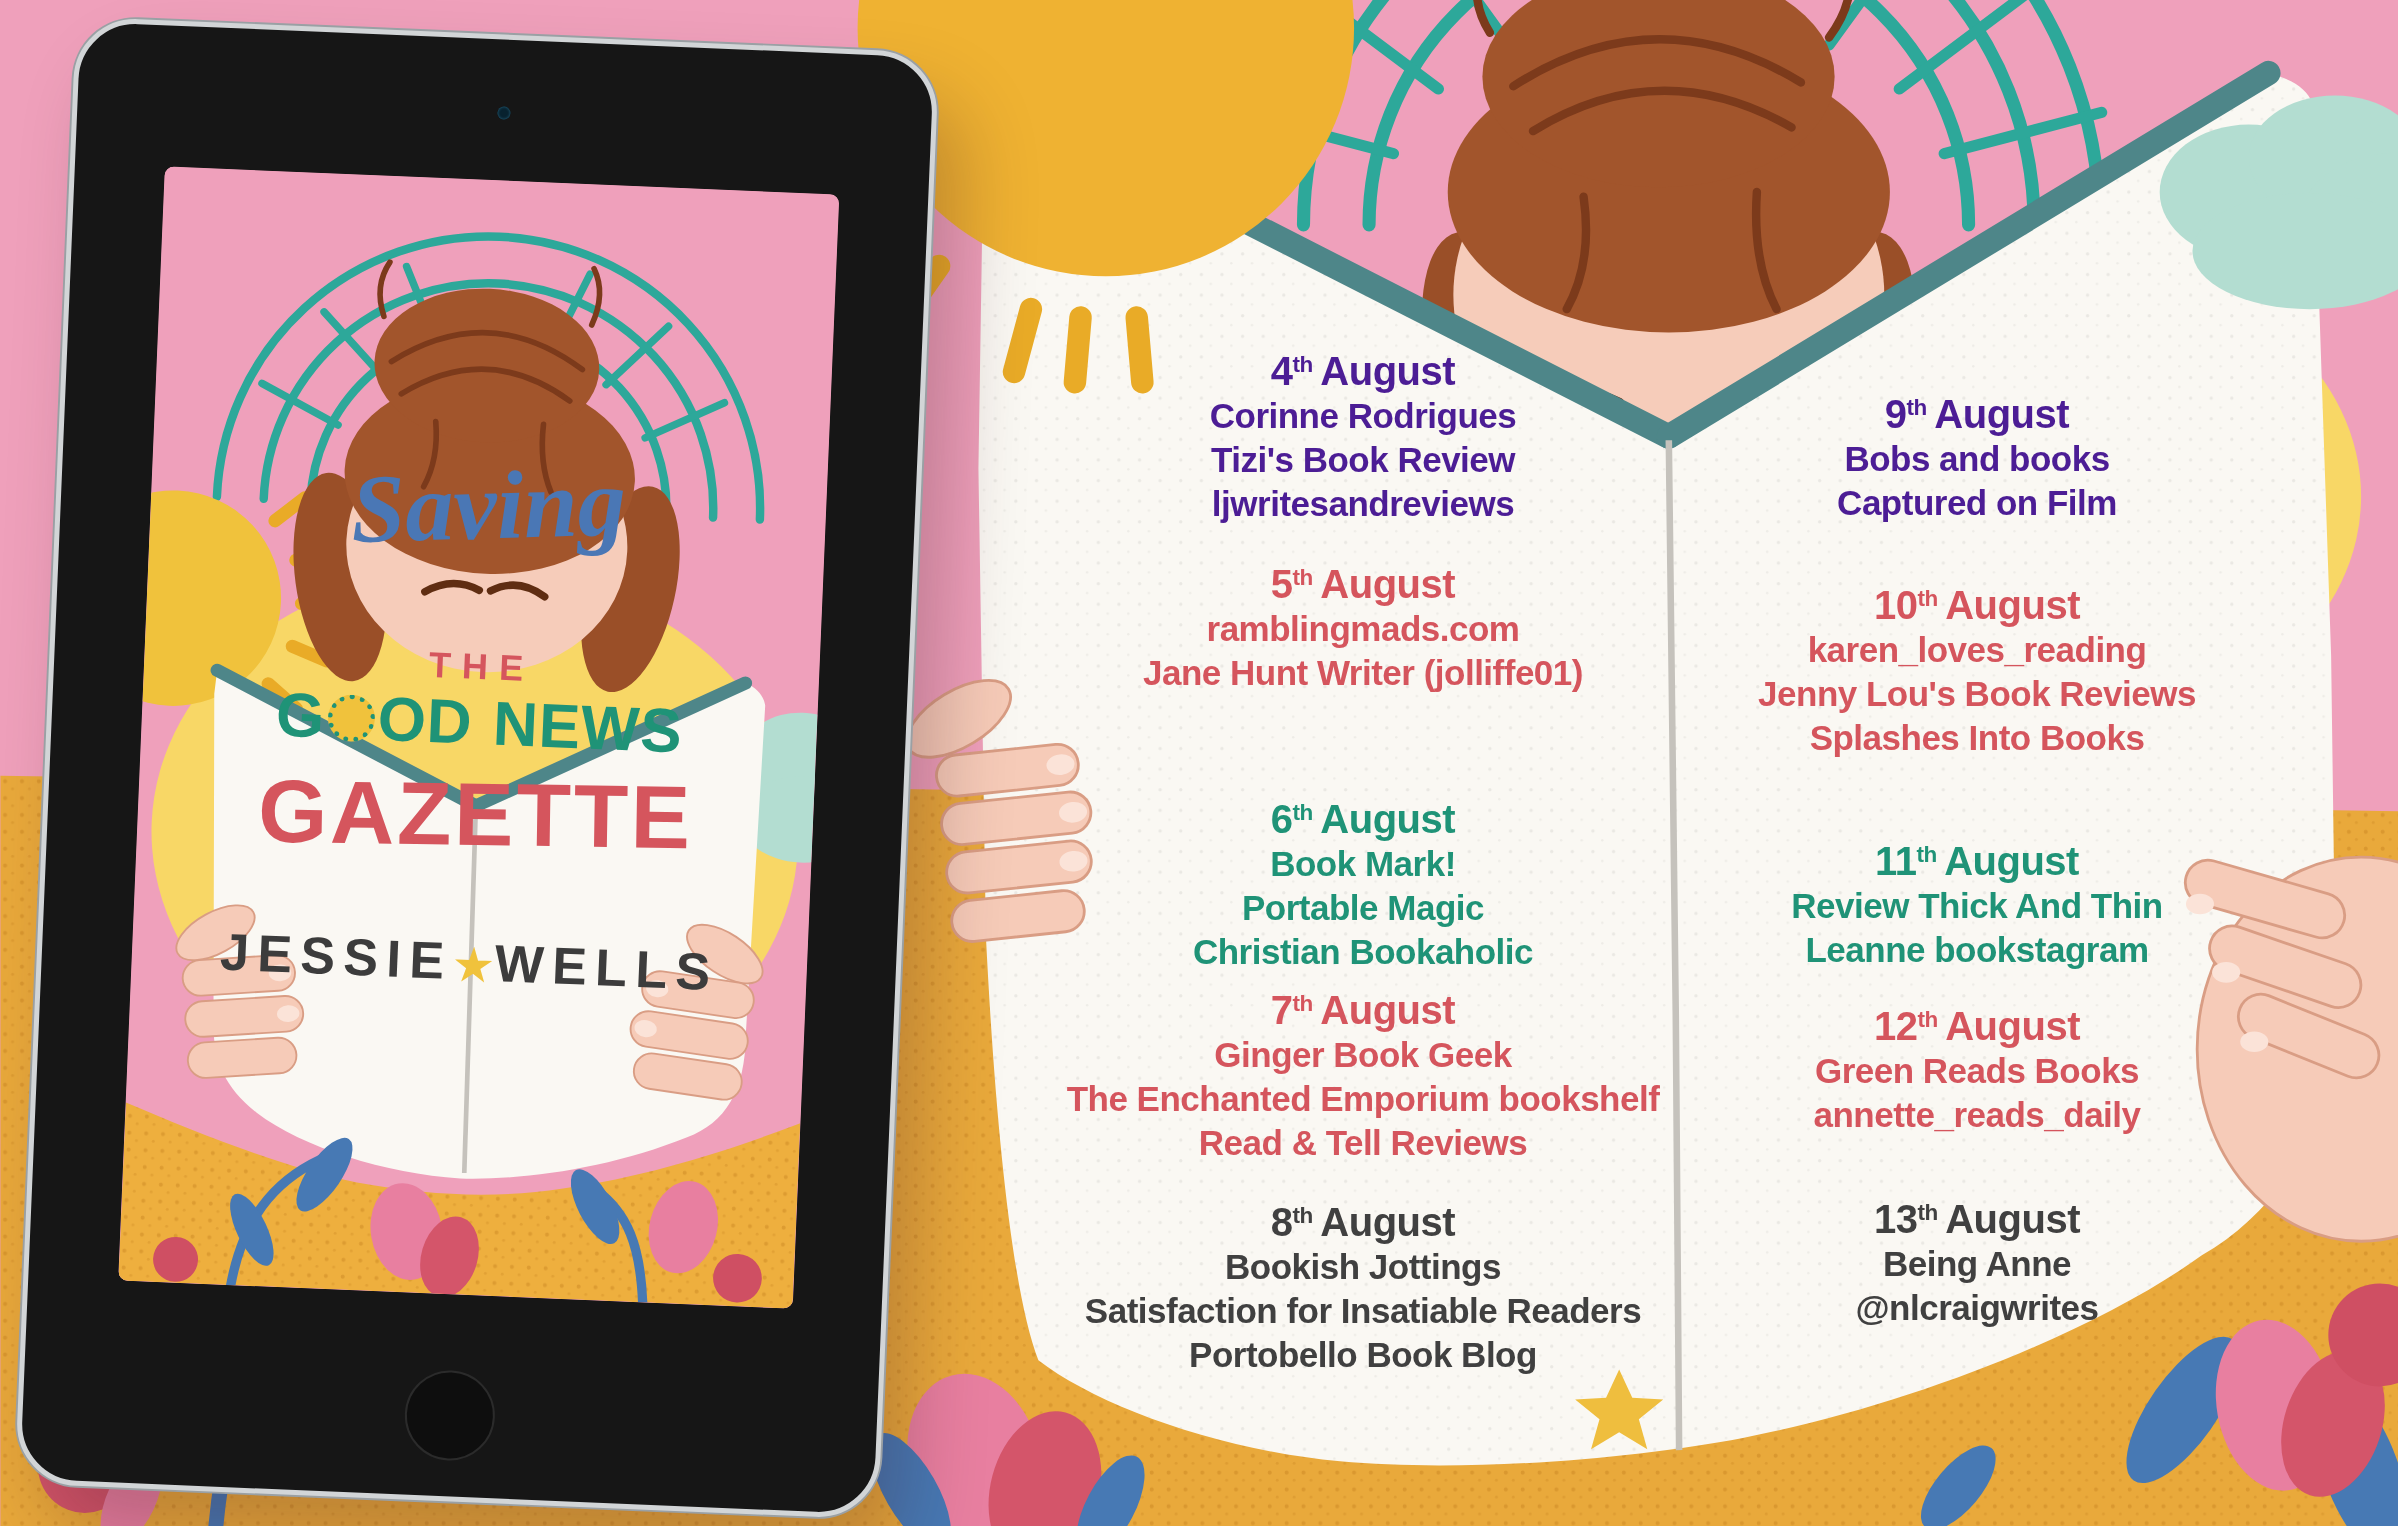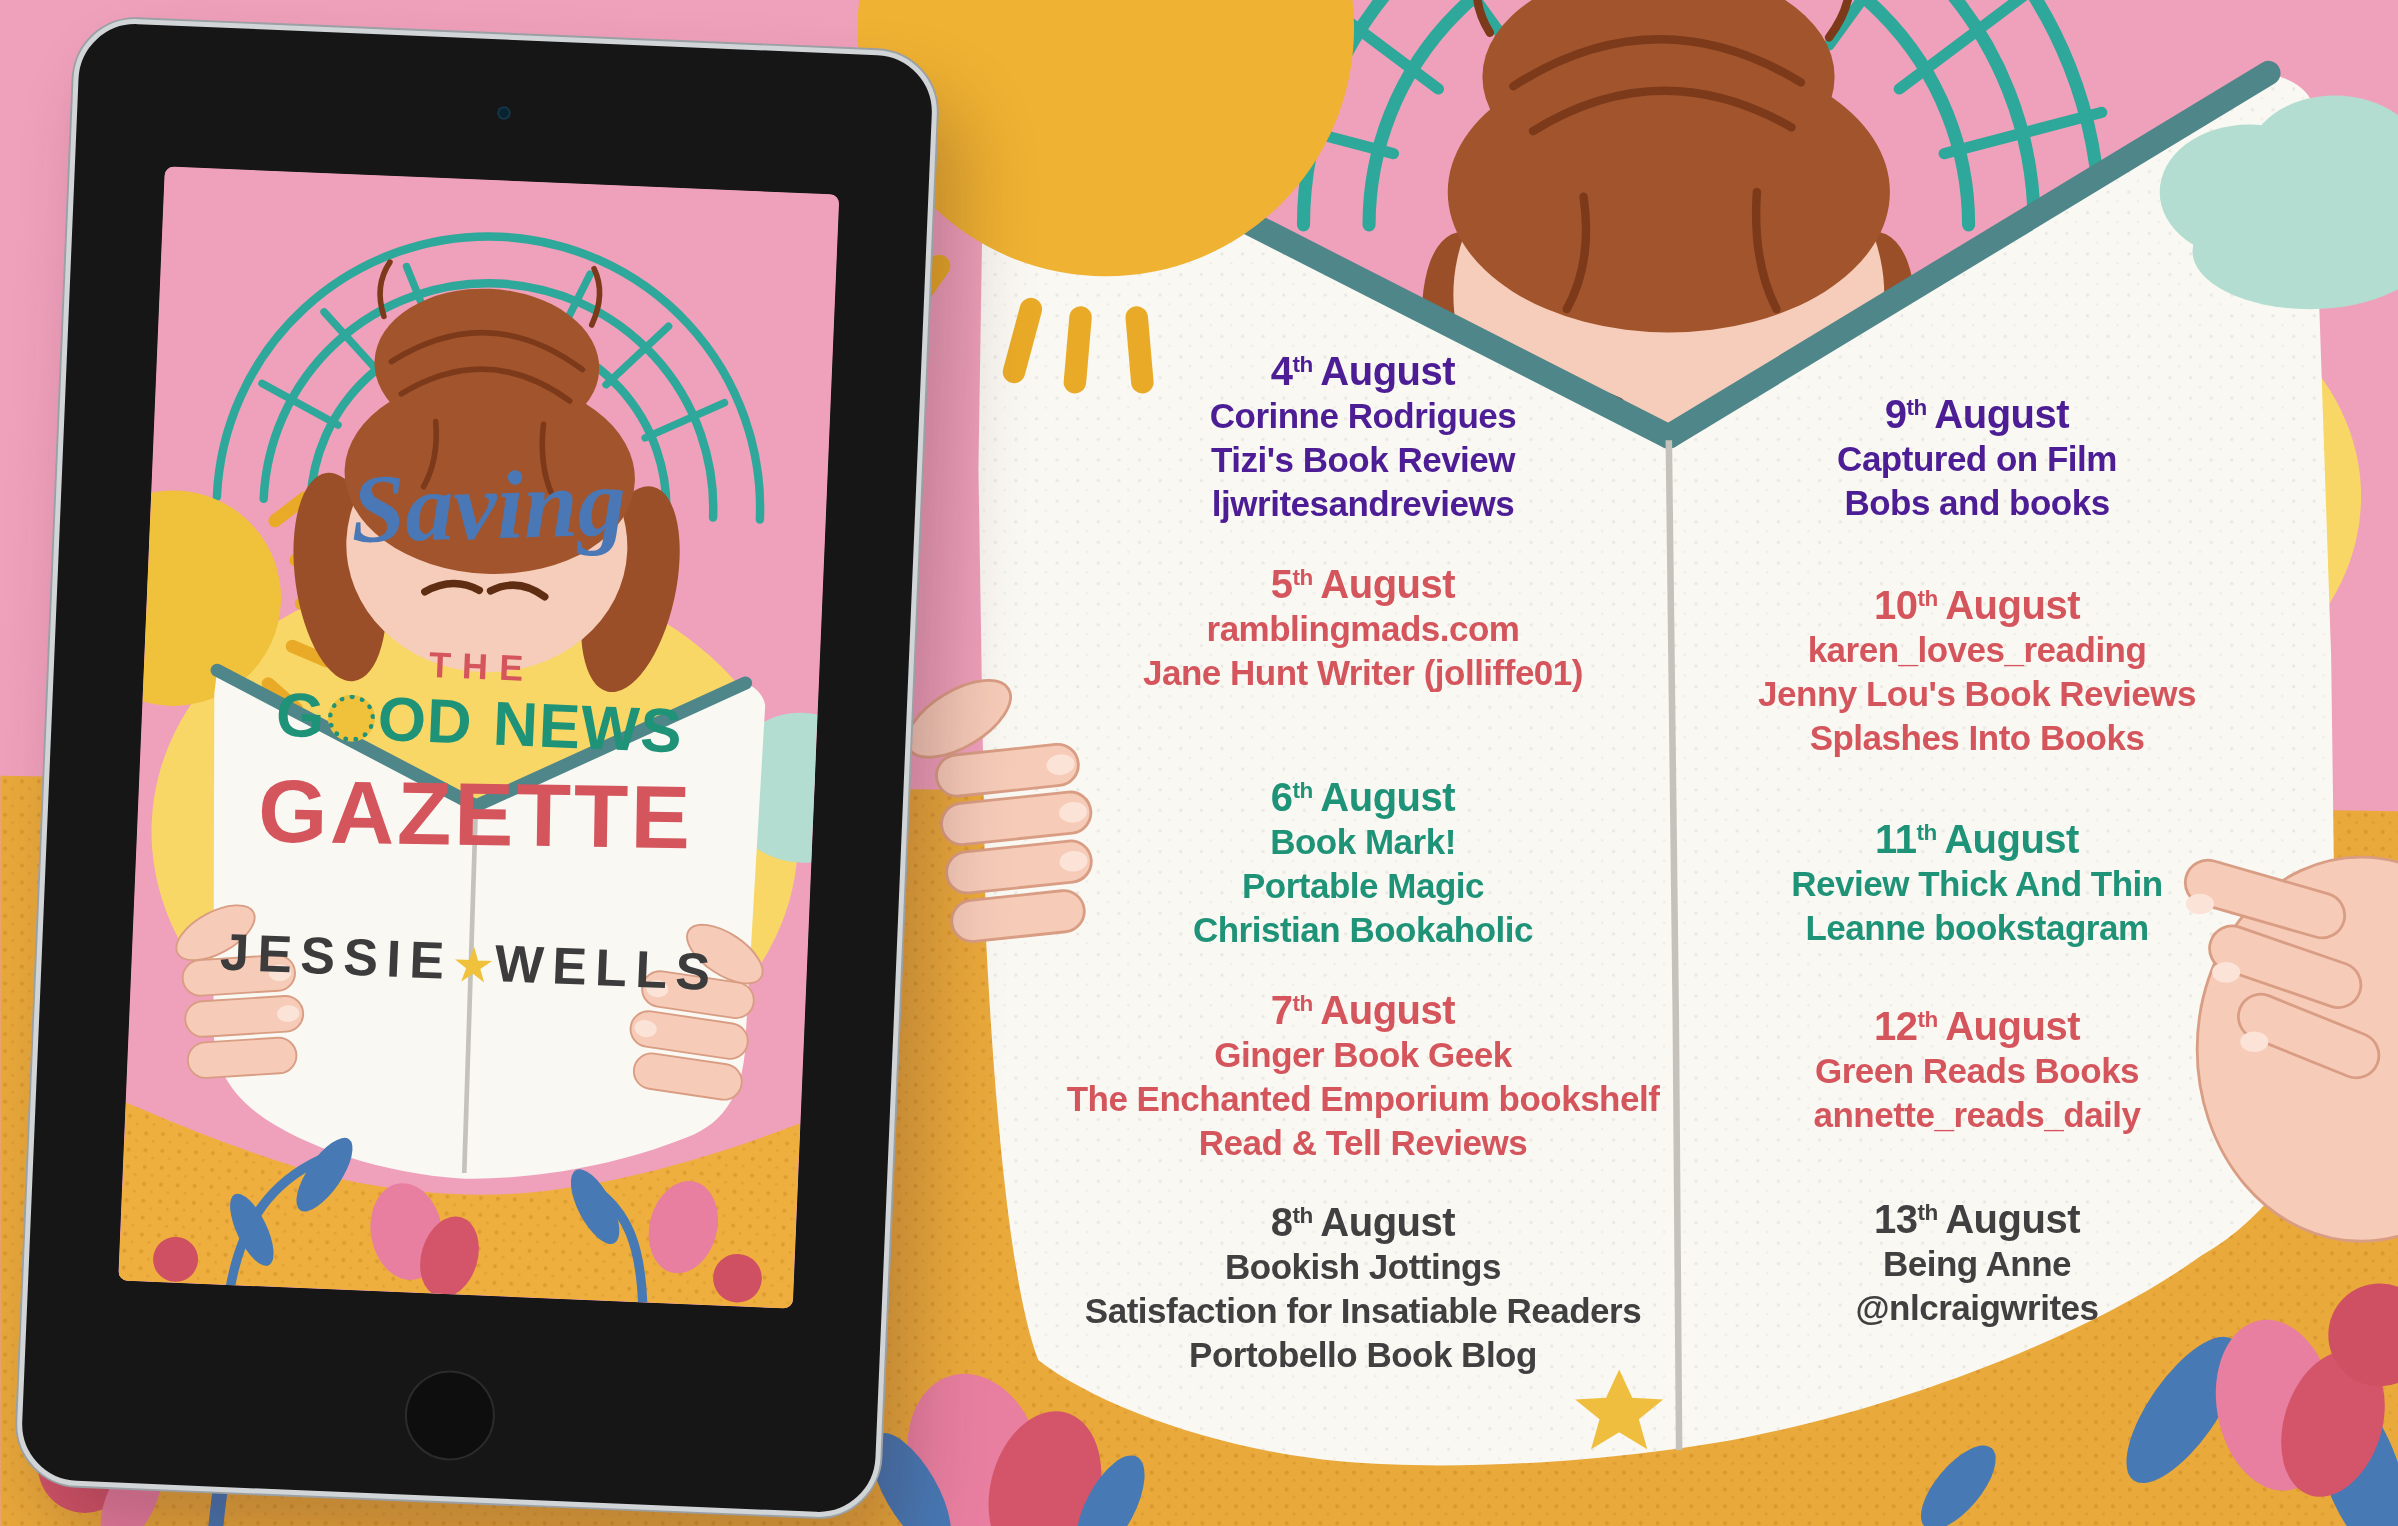--- a/index.html
+++ b/index.html
@@ -13,21 +13,21 @@
   
   .tour-col{position:absolute;text-align:center;}
   #tour-col-left{left:1035px;top:0;width:656px;}
   #tour-col-right{left:1649px;top:0;width:656px;}
   .tour-block{position:absolute;left:0;width:100%;font-weight:700;}
   .tour-date{font-size:40px;letter-spacing:-0.5px;white-space:nowrap;}
   .tour-date sup{font-size:22.5px;vertical-align:13px;margin-right:7.5px;}
   .tour-line{font-size:35px;line-height:44px;letter-spacing:-0.5px;white-space:nowrap;}
   .c-blue{color:#4c1d95;}
   .c-red{color:#d5555d;}
-  .c-green{color:#1f9377;}
+  .c-green{color:#1f9377;margin-top:22px;}
   .c-dark{color:#404040;}
   
   #tablet{
     position:absolute;left:45px;top:34px;width:854px;height:1458px;
     background:#161616;border-radius:62px;
     border:5.6px solid #d2d5d7;
     box-shadow:0 0 0 1.9px #9aa0a4, 28px 47px 75px rgba(60,20,30,.25);
     transform:rotate(2.4deg);transform-origin:50% 50%;
   }
   #tablet .camera{
@@ -225,22 +225,22 @@
       <div class="tour-date"><span>8</span><sup>th</sup><span>August</span></div>
       <div class="tour-line">Bookish Jottings</div>
       <div class="tour-line">Satisfaction for Insatiable Readers</div>
       <div class="tour-line">Portobello Book Blog</div>
     </div>
   </div>
 
   <div class="tour-col" id="tour-col-right">
     <div class="tour-block c-blue" style="top:392px">
       <div class="tour-date"><span>9</span><sup>th</sup><span>August</span></div>
+      <div class="tour-line">Bobs and books</div>
       <div class="tour-line">Captured on Film</div>
-      <div class="tour-line">Bobs and books</div>
     </div>
     <div class="tour-block c-red" style="top:583px">
       <div class="tour-date"><span>10</span><sup>th</sup><span>August</span></div>
       <div class="tour-line">karen_loves_reading</div>
       <div class="tour-line">Jenny Lou's Book Reviews</div>
       <div class="tour-line">Splashes Into Books</div>
     </div>
     <div class="tour-block c-green" style="top:817px">
       <div class="tour-date"><span>11</span><sup>th</sup><span>August</span></div>
       <div class="tour-line">Review Thick And Thin</div>

